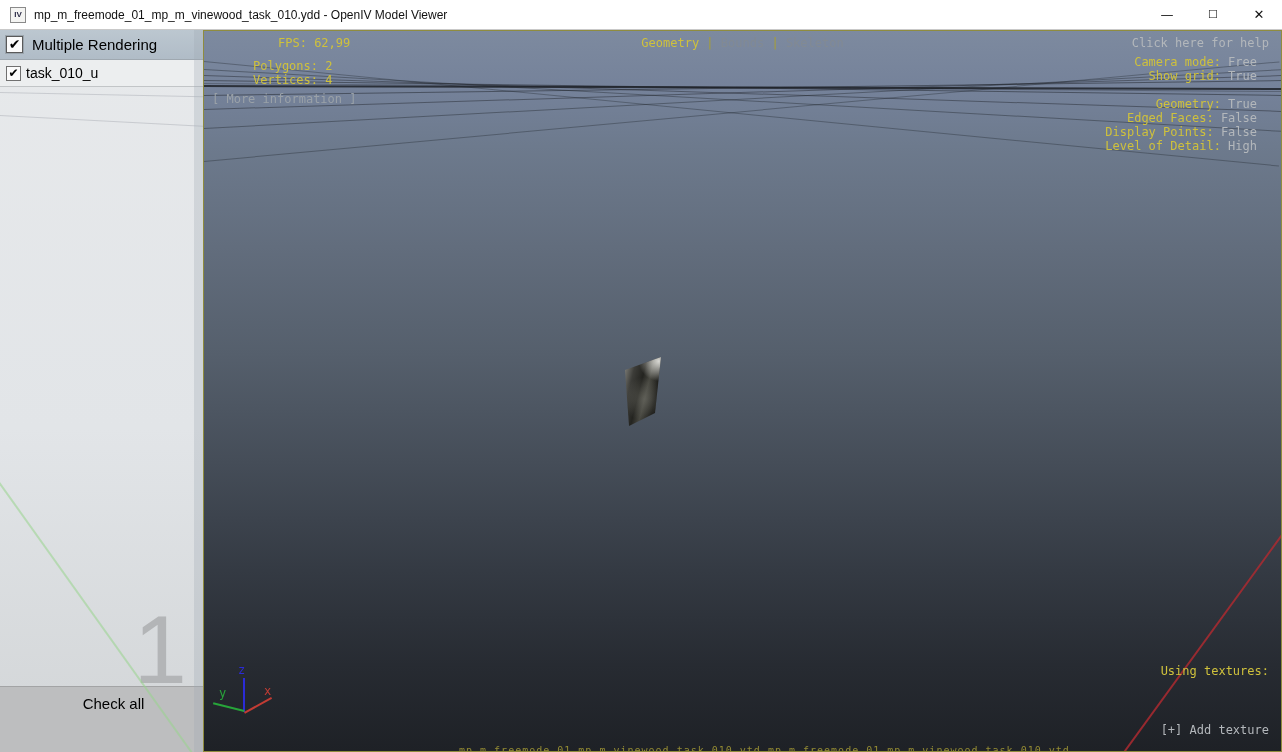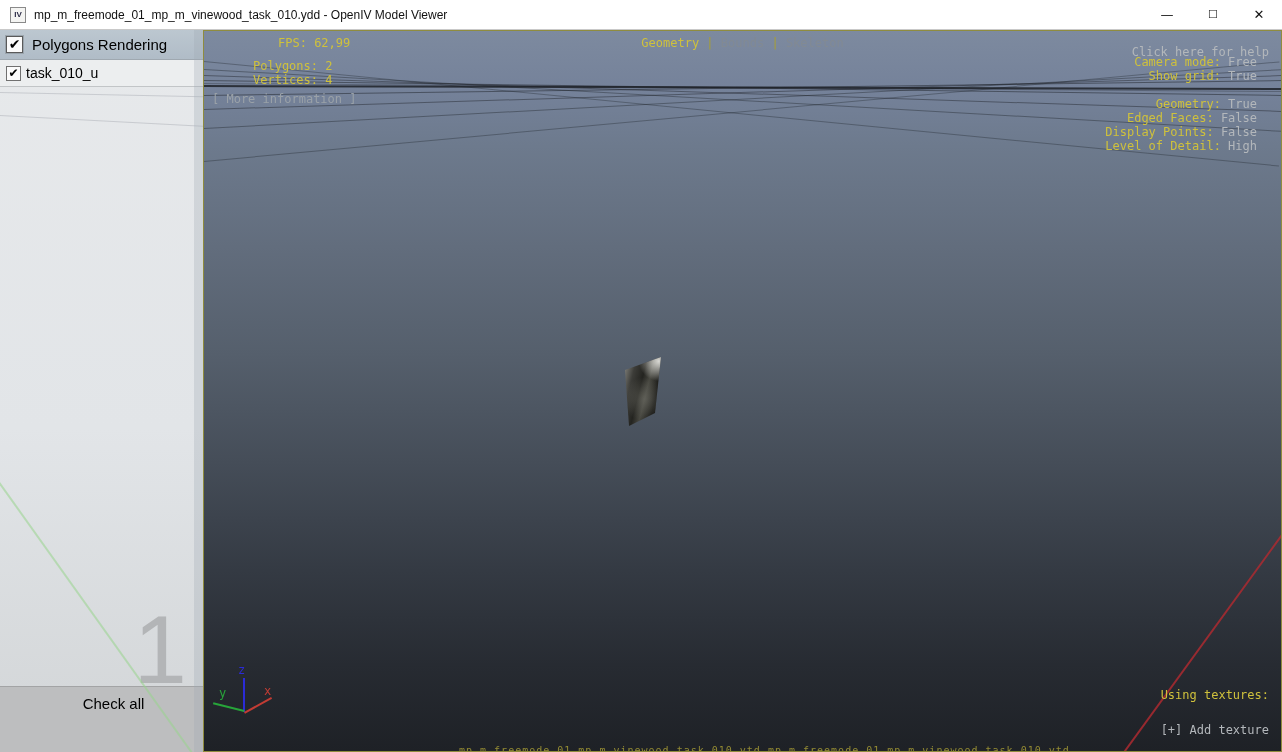--- a/index.html
+++ b/index.html
@@ -74,21 +74,21 @@
     <div class="win-btn max"><span>☐</span></div>
     <div class="win-btn close"><span>✕</span></div>
   </div>
 
   <div class="sidebar">
     <div class="sb-faintline" style="top:62px;transform:rotate(1.2deg);"></div>
     <div class="sb-faintline" style="top:85px;transform:rotate(3deg);"></div>
 
     <div class="sb-row1">
       <span class="cbox"><span>✔</span></span>
-      <span class="sb-label1">Polygons Rendering</span>
+      <span class="sb-label1">Multiple Rendering</span>
     </div>
     <div class="sb-row2">
       <span class="cbox"><span>✔</span></span>
       <span class="sb-label2">task_010_u</span>
     </div>
 
     <div class="watermark">1</div>
 
     <div class="sb-buttons">
       <div class="sb-btn check">Check all</div>
@@ -116,29 +116,29 @@
 
     <div class="model"></div>
 
     <div class="hud yel" style="left:74px;top:5px;"><span>FPS:</span> <span>62,99</span></div>
     <div class="hud" style="left:37px;top:28px;margin-left:12px;"><span class="yel"><span>Polygons:</span> <span>2</span>
 <span>Vertices:</span> <span>4</span></span></div>
     <div class="hud dim" style="left:8px;top:61px;">[ More information ]</div>
 
     <div class="hud tabrow"><span class="yel">Geometry</span> <span class="tab-sep">|</span> <span class="tab-inactive">Bounds</span> <span class="tab-sep">|</span> <span class="tab-inactive">Skeleton</span></div>
 
-    <div class="hud val r" style="right:12px;top:14px;">Click here for help</div>
+    <div class="hud val r" style="right:12px;top:5px;">Click here for help</div>
     <div class="hud r" style="right:24px;top:24px;"><span class="yel">Camera mode:</span> <span class="val">Free</span>
 <span class="yel">Show grid:</span> <span class="val">True</span></div>
     <div class="hud r" style="right:24px;top:66px;"><span class="yel">Geometry:</span> <span class="val">True</span>
 <span class="yel">Edged Faces:</span> <span class="val">False</span>
 <span class="yel">Display Points:</span> <span class="val">False</span>
 <span class="yel">Level of Detail:</span> <span class="val">High</span></div>
 
-    <div class="hud yel r" style="right:12px;top:657px;text-align:center;">Using textures:</div>
+    <div class="hud yel r" style="right:12px;top:633px;text-align:center;">Using textures:</div>
     <div class="hud val r" style="right:12px;top:692px;text-align:center;">[+] Add texture</div>
 
     <div class="axis-line" style="left:39px;top:647px;width:2px;height:34px;background:#2b2bd6;"></div>
     <div class="axis-line" style="left:40px;top:681px;width:32px;height:2px;background:#27a53a;transform:rotate(-166deg);"></div>
     <div class="axis-line" style="left:40px;top:681px;width:31px;height:2px;background:#c23c34;transform:rotate(-29deg);"></div>
     <div class="axis-label" style="left:34px;top:632px;color:#2b2bd6;">z</div>
     <div class="axis-label" style="left:15px;top:655px;color:#27a53a;">y</div>
     <div class="axis-label" style="left:60px;top:653px;color:#c23c34;">x</div>
 
     <div class="clipped">mp_m_freemode_01_mp_m_vinewood_task_010.ytd  mp_m_freemode_01_mp_m_vinewood_task_010.ytd</div>

